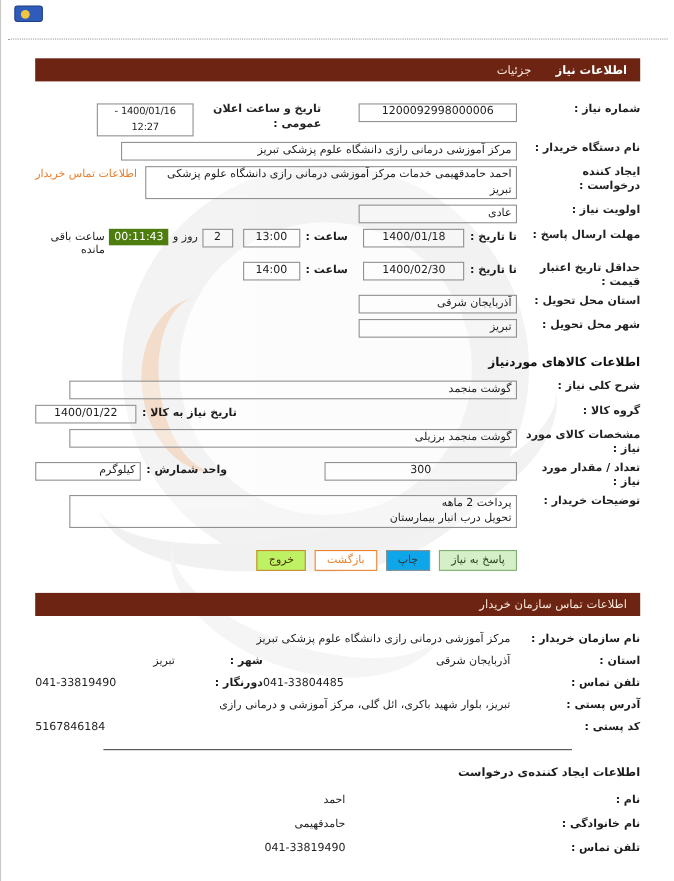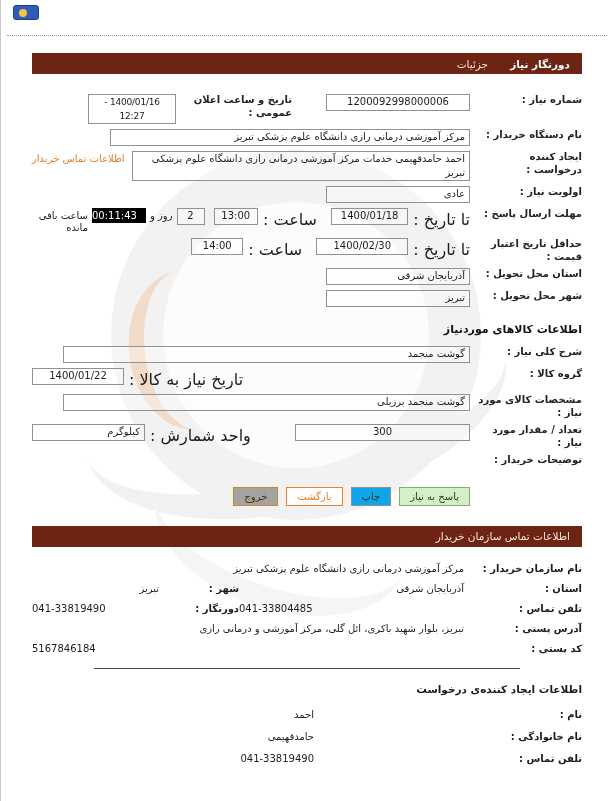--- a/index.html
+++ b/index.html
@@ -26,44 +26,44 @@
   .content{position:relative;z-index:1;margin:0 31px}
   .bar{height:21px;background:#6d2412;display:flex;align-items:center;gap:22px;padding:0 12px;color:#f5e7da;font-size:10.5px}
   .tabbar{margin-top:17px}
   .tab{cursor:pointer;white-space:nowrap}
   .tab.active{font-weight:bold;color:#fff}
   .section-bar{margin-top:20px}
   
   .form{margin-top:20px}
   .row{display:flex;align-items:flex-start;margin-bottom:5px}
   .lbl{width:112px;flex-shrink:0;padding-left:8px;font-weight:bold;font-size:10px;line-height:1.25;color:#222;text-align:right}
-  .inline-lbl{font-weight:normal;font-size:16px;margin-left:5px;white-space:nowrap;padding-top:2px}
+  .inline-lbl{font-weight:bold;font-size:10px;margin-left:5px;white-space:nowrap;padding-top:2px}
   .box{border:1px solid #919191;min-height:17px;padding:0 4px;background:rgba(255,255,255,.35);font-size:10px;line-height:14px}
   .center{text-align:center}
   .w130{width:144px}.w92{width:92px}.w88{width:88px}.w52{width:52px}.w28{width:28px}
-  .w360{width:360px}.w405{width:407px}.w175{width:175px}.w90{width:113px}
+  .w360{width:360px}.w405{width:407px}.w175{width:175px}.w90{width:96px}
   .h32{min-height:30px}
   .sp34{width:34px;flex-shrink:0}
   .sp14{width:14px;flex-shrink:0}
   .ltr{direction:ltr;unicode-bidi:embed}
   .xs{font-size:9px;letter-spacing:-.2px}
   .link{color:#e87e2a;font-size:10px;margin-right:7px;padding-top:2px;cursor:pointer;white-space:nowrap}
   .push-left{margin-right:auto}
   .countdown{display:flex;align-items:flex-start;margin-right:9px}
   .cd-txt{font-size:10px;margin:2px 4px 0 4px;white-space:nowrap}
   .cd-wrap{width:56px;white-space:normal;line-height:1.15;margin:2px 4px 0 0}
-  .cd-time{background:#000000;color:#fff;width:54px;text-align:left;font-size:10px;padding:2px 0;direction:ltr}
+  .cd-time{background:#4d7c0f;color:#fff;width:54px;text-align:center;font-size:10px;padding:2px 0;direction:ltr}
   .sec-title{font-weight:bold;font-size:11px;margin:16px 0 10px;color:#111}
   
   .btns{display:flex;gap:8px;margin:20px 112px 0 0}
   .btn{height:19px;display:flex;align-items:center;justify-content:center;padding:0 10px;font-size:10px;border:1px solid;cursor:pointer;font-family:inherit;white-space:nowrap}
   .btn-green{background:#d5efc8;border-color:#7fae72;color:#1c3d14}
   .btn-plain{background:#0ea5e9;border-color:#8f8f8f;color:#333}
   .btn-back{background:#fff;border-color:#e8822d;color:#e8822d}
-  .btn-exit{background:#a3a3a3;border-color:#c68a2e;color:#4a3000}
+  .btn-exit{background:#bef264;border-color:#c68a2e;color:#4a3000}
   
   .contact{margin-top:16px;font-size:10px}
   .c-row{display:grid;grid-template-columns:118px 1fr;margin-bottom:9px;align-items:baseline}
   .c-row4{display:grid;grid-template-columns:118px 225px 80px 1fr;margin-bottom:9px;align-items:baseline}
   .c-lbl{font-weight:bold;padding-left:8px}
   .divider{border-top:1px solid #4a4a4a;margin:14px 62px}
   .creator{font-size:10px;margin-top:12px}
   .cr-title{font-weight:bold;font-size:10.5px;margin-bottom:14px}
   .cr-row{display:flex;margin-bottom:11px}
   .cr-lbl{width:118px;flex-shrink:0;font-weight:bold}
@@ -80,21 +80,21 @@
   <div class="wm-tail"></div>
 </div>
 
 <div class="flag"></div>
 <div class="top-strip"></div>
 <div class="dotted"></div>
 
 <div class="content">
 
   <div class="bar tabbar">
-    <span class="tab active">دورنگار نیاز</span>
+    <span class="tab active">اطلاعات نیاز</span>
     <span class="tab">جزئیات</span>
   </div>
 
   <div class="form">
 
     <div class="row">
       <div class="lbl">شماره نیاز :</div>
       <div class="box w130 center">
         <span class="ltr">1200092998000006</span>
       </div>
@@ -203,20 +203,24 @@
         <span class="ltr">300</span>
       </div>
       <span class="inline-lbl push-left">واحد شمارش :</span>
       <div class="box w90">
         <span>کیلوگرم</span>
       </div>
     </div>
 
     <div class="row">
       <div class="lbl">توضیحات خریدار :</div>
+      <div class="box w405 h32">
+        <div>پرداخت 2 ماهه</div>
+        <div>تحویل درب انبار بیمارستان</div>
+      </div>
     </div>
 
     <div class="btns">
       <button class="btn btn-green">پاسخ به نیاز</button>
       <button class="btn btn-plain">چاپ</button>
       <button class="btn btn-back">بازگشت</button>
       <button class="btn btn-exit">خروج</button>
     </div>
   </div>
 

